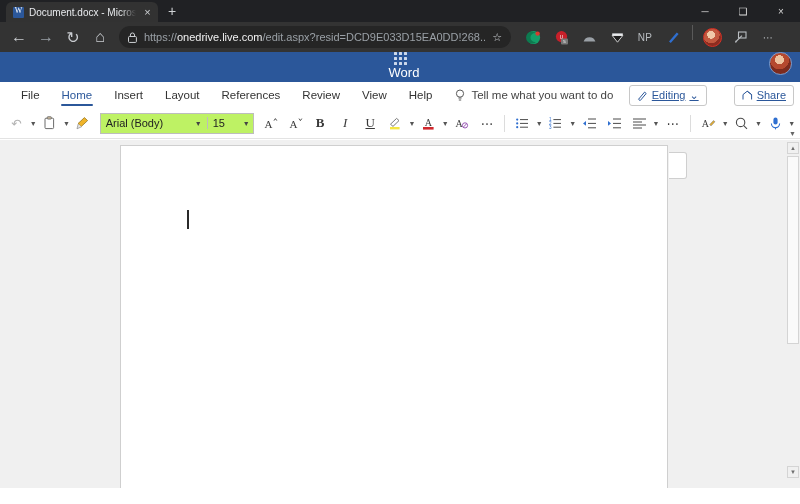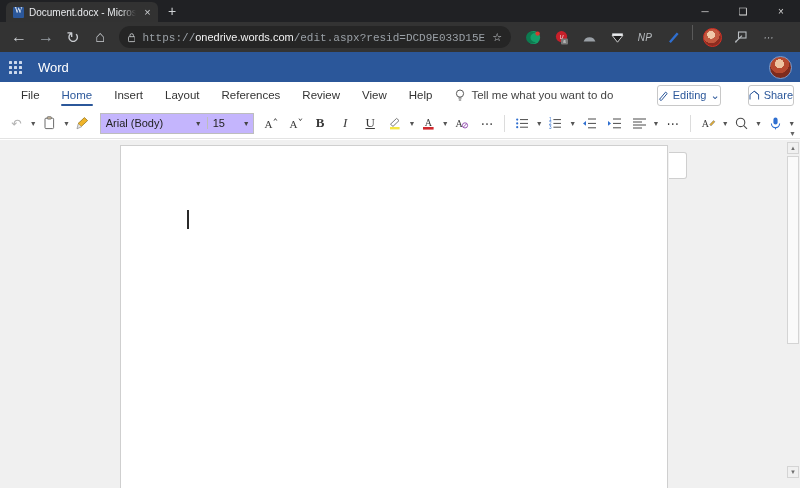--- a/index.html
+++ b/index.html
@@ -131,31 +131,30 @@
     gap: 7px;
     max-width: 392px;
   }
   .omnibox-url {
     font-size: 11px;
     color: #f1f1f1;
     white-space: nowrap;
     overflow: hidden;
     flex: 1 1 auto;
   }
-  .omnibox-url .dim { color: #9aa0a6; font-family: Liberation Mono, monospace; }
+  .omnibox-url .dim { color: #9aa0a6; }
   .omnibox-star {
     color: #c9ccd0;
     font-size: 11px;
     flex: 0 0 auto;
   }
   .ext-icons {
     display: flex;
     gap: 4px;
     margin-left: 2px;
-    font-style: italic;
   }
   .ext {
     width: 24px;
     height: 24px;
     display: flex;
     align-items: center;
     justify-content: center;
     position: relative;
   }
   .ext-text {
@@ -179,20 +178,21 @@
   }
 
   
   .word-appbar {
     height: 30px;
     background: #2b579a;
     display: flex;
     align-items: center;
     position: relative;
     color: #fff;
+    flex-direction: column;
   }
   .waffle {
     width: 30px;
     display: flex;
     align-items: center;
     justify-content: center;
   }
   .waffle-grid {
     display: grid;
     grid-template-columns: repeat(3, 3px);
@@ -269,25 +269,26 @@
     align-items: center;
     gap: 7px;
   }
   .pill {
     border: 1px solid #c8c8c8;
     border-radius: 3px;
     height: 19px;
     display: flex;
     align-items: center;
     gap: 4px;
-    padding: 0 0;
+    padding: 0 7px;
     font-size: 11px;
     color: #2b579a;
     background: #fff;
     white-space: nowrap;
+    text-decoration: underline;
   }
   .pill.editing { margin-right: 20px; }
 
   
   .format-bar {
     height: 30px;
     background: #fff;
     border-bottom: 1px solid #e3e3e3;
     display: flex;
     align-items: center;
@@ -314,21 +315,21 @@
     justify-content: center;
     color: #555;
     font-size: 7px;
   }
   .fontbox {
     border: 1px solid #bdbdbd;
     height: 19px;
     display: flex;
     align-items: center;
     margin: 0 4px;
-    background: #c4b5fd;
+    background: #bef264;
   }
   .font-name {
     width: 86px;
     font-size: 11px;
     color: #222;
     padding-left: 5px;
     overflow: hidden;
     white-space: nowrap;
   }
   .font-size {
@@ -484,21 +485,21 @@
     <div class="nav-btn enabled">←</div>
     <div class="nav-btn">→</div>
     <div class="nav-btn enabled">↻</div>
     <div class="nav-btn enabled">⌂</div>
 
     <div class="omnibox">
       <svg width="9" height="11" viewBox="0 0 9 11">
         <rect x="0.5" y="4.5" width="8" height="6" rx="1" fill="none" stroke="#d0d3d6"></rect>
         <path d="M2.4 4.5 V3 a2.1 2.1 0 0 1 4.2 0 V4.5" fill="none" stroke="#d0d3d6"></path>
       </svg>
-      <span class="omnibox-url"><span class="dim">https://</span><span>onedrive.words.com</span><span class="dim">/edit.aspx?resid=DCD9E033D15EA0DD!268...</span></span>
+      <span class="omnibox-url"><span class="dim">https://</span><span>onedrive.live.com</span><span class="dim">/edit.aspx?resid=DCD9E033D15EA0DD!268...</span></span>
       <span class="omnibox-star">☆</span>
     </div>
 
     <div class="ext-icons">
       <div class="ext">
         <svg width="15" height="15" viewBox="0 0 15 15">
           <circle cx="7.5" cy="7.5" r="6.6" fill="#14a06a"></circle>
           <path d="M10 3 A6 6 0 1 0 10 12 A4.6 4.6 0 1 1 10 3 z" fill="#0d7a50"></path>
           <circle cx="11.6" cy="3.6" r="2.2" fill="#d63b2f"></circle>
         </svg>

